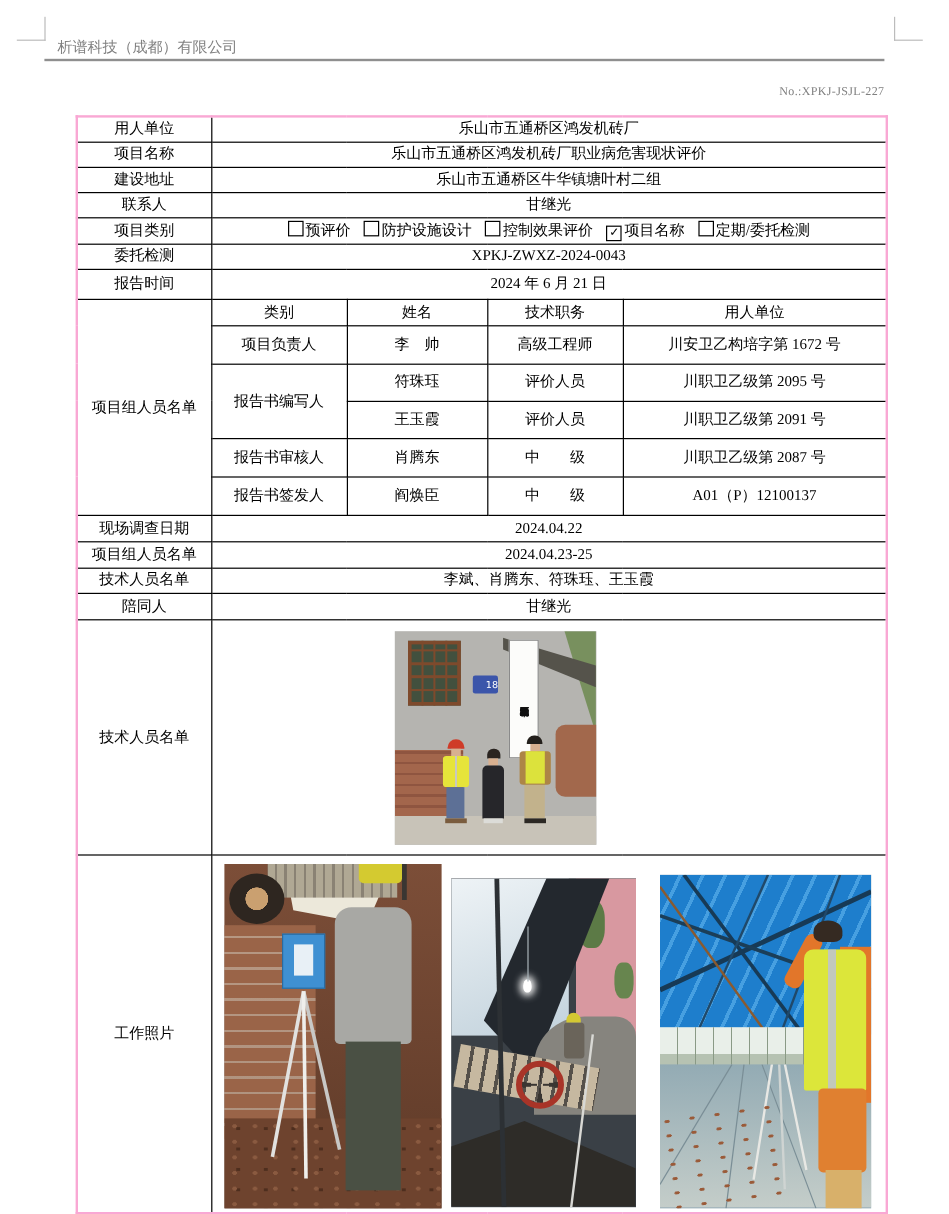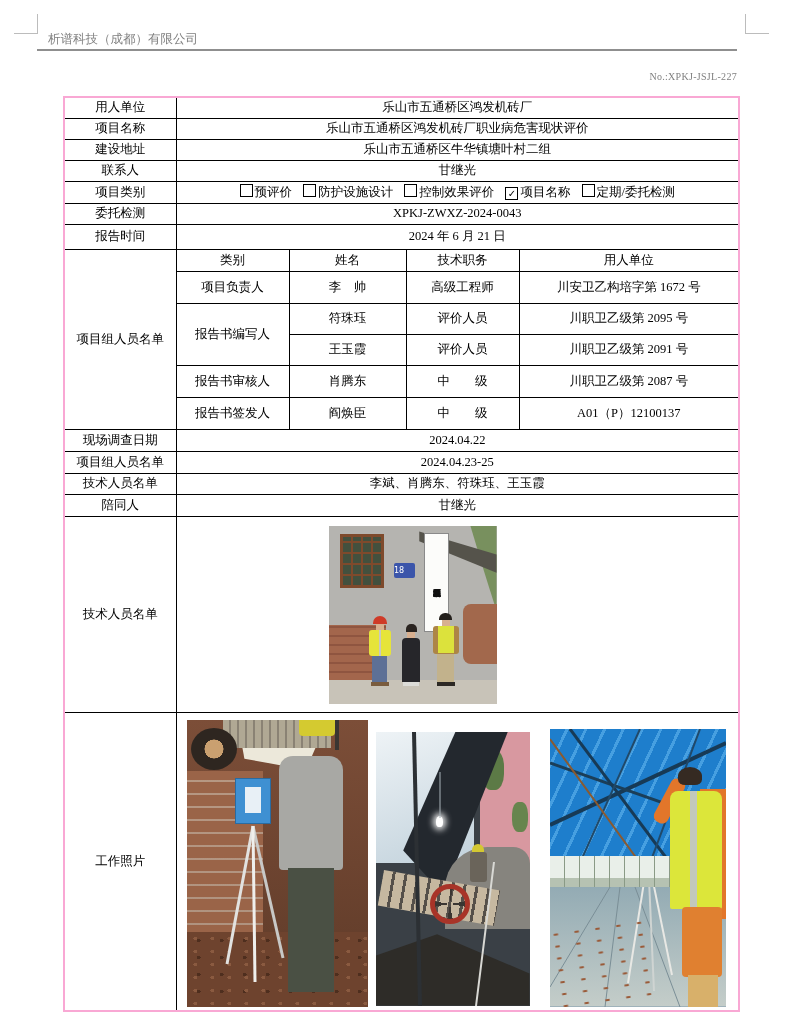--- a/index.html
+++ b/index.html
@@ -37,21 +37,21 @@
   .gp{position:absolute;left:150px;top:9px;width:168px;height:178px;background:#b5b4b0;overflow:hidden;}
   .gp-trees{position:absolute;right:0;top:0;width:24%;height:48%;background:#78905e;
             clip-path:polygon(35% 0,100% 0,100% 100%,70% 55%);}
   .gp-roof{position:absolute;right:0;top:0;width:46%;height:34%;background:#55534b;
            clip-path:polygon(0 10%,100% 48%,100% 78%,0 26%);}
   .gp-window{position:absolute;left:7%;top:5%;width:26%;height:30%;background:#42503e;
              border:3px solid #7e4a2c;box-sizing:border-box;
              background-image:repeating-linear-gradient(0deg,transparent 0 9px,#7e4a2c 9px 11px),
                               repeating-linear-gradient(90deg,transparent 0 8px,#7e4a2c 8px 10px);}
   .gp-plate{position:absolute;left:39%;top:21%;width:21px;height:15px;background:#3b55aa;color:#fff;
-            font-size:8px;text-align:left;line-height:16px;border-radius:2px;
+            font-size:8px;text-align:right;line-height:16px;border-radius:2px;
             font-family:"DejaVu Sans",sans-serif;}
   .gp-sign{position:absolute;left:57%;top:4%;width:15%;height:56%;background:#fcfcfa;
            border:1px solid #8a8a8a;box-sizing:border-box;display:flex;justify-content:center;}
   .gp-sign span{writing-mode:vertical-rl;font-size:7.5px;line-height:1;font-weight:bold;color:#111;
                 margin-top:2px;}
   .gp-rocks{position:absolute;right:0;top:44%;width:20%;height:34%;background:#a2684c;
             border-radius:8px 0 0 8px;}
   .gp-brick{position:absolute;left:0;top:56%;width:34%;height:31%;
             background:repeating-linear-gradient(0deg,#a3664c 0 7px,#8f5540 7px 9px);}
   .gp-ground{position:absolute;left:0;bottom:0;width:100%;height:13%;background:#c8c3b8;}

